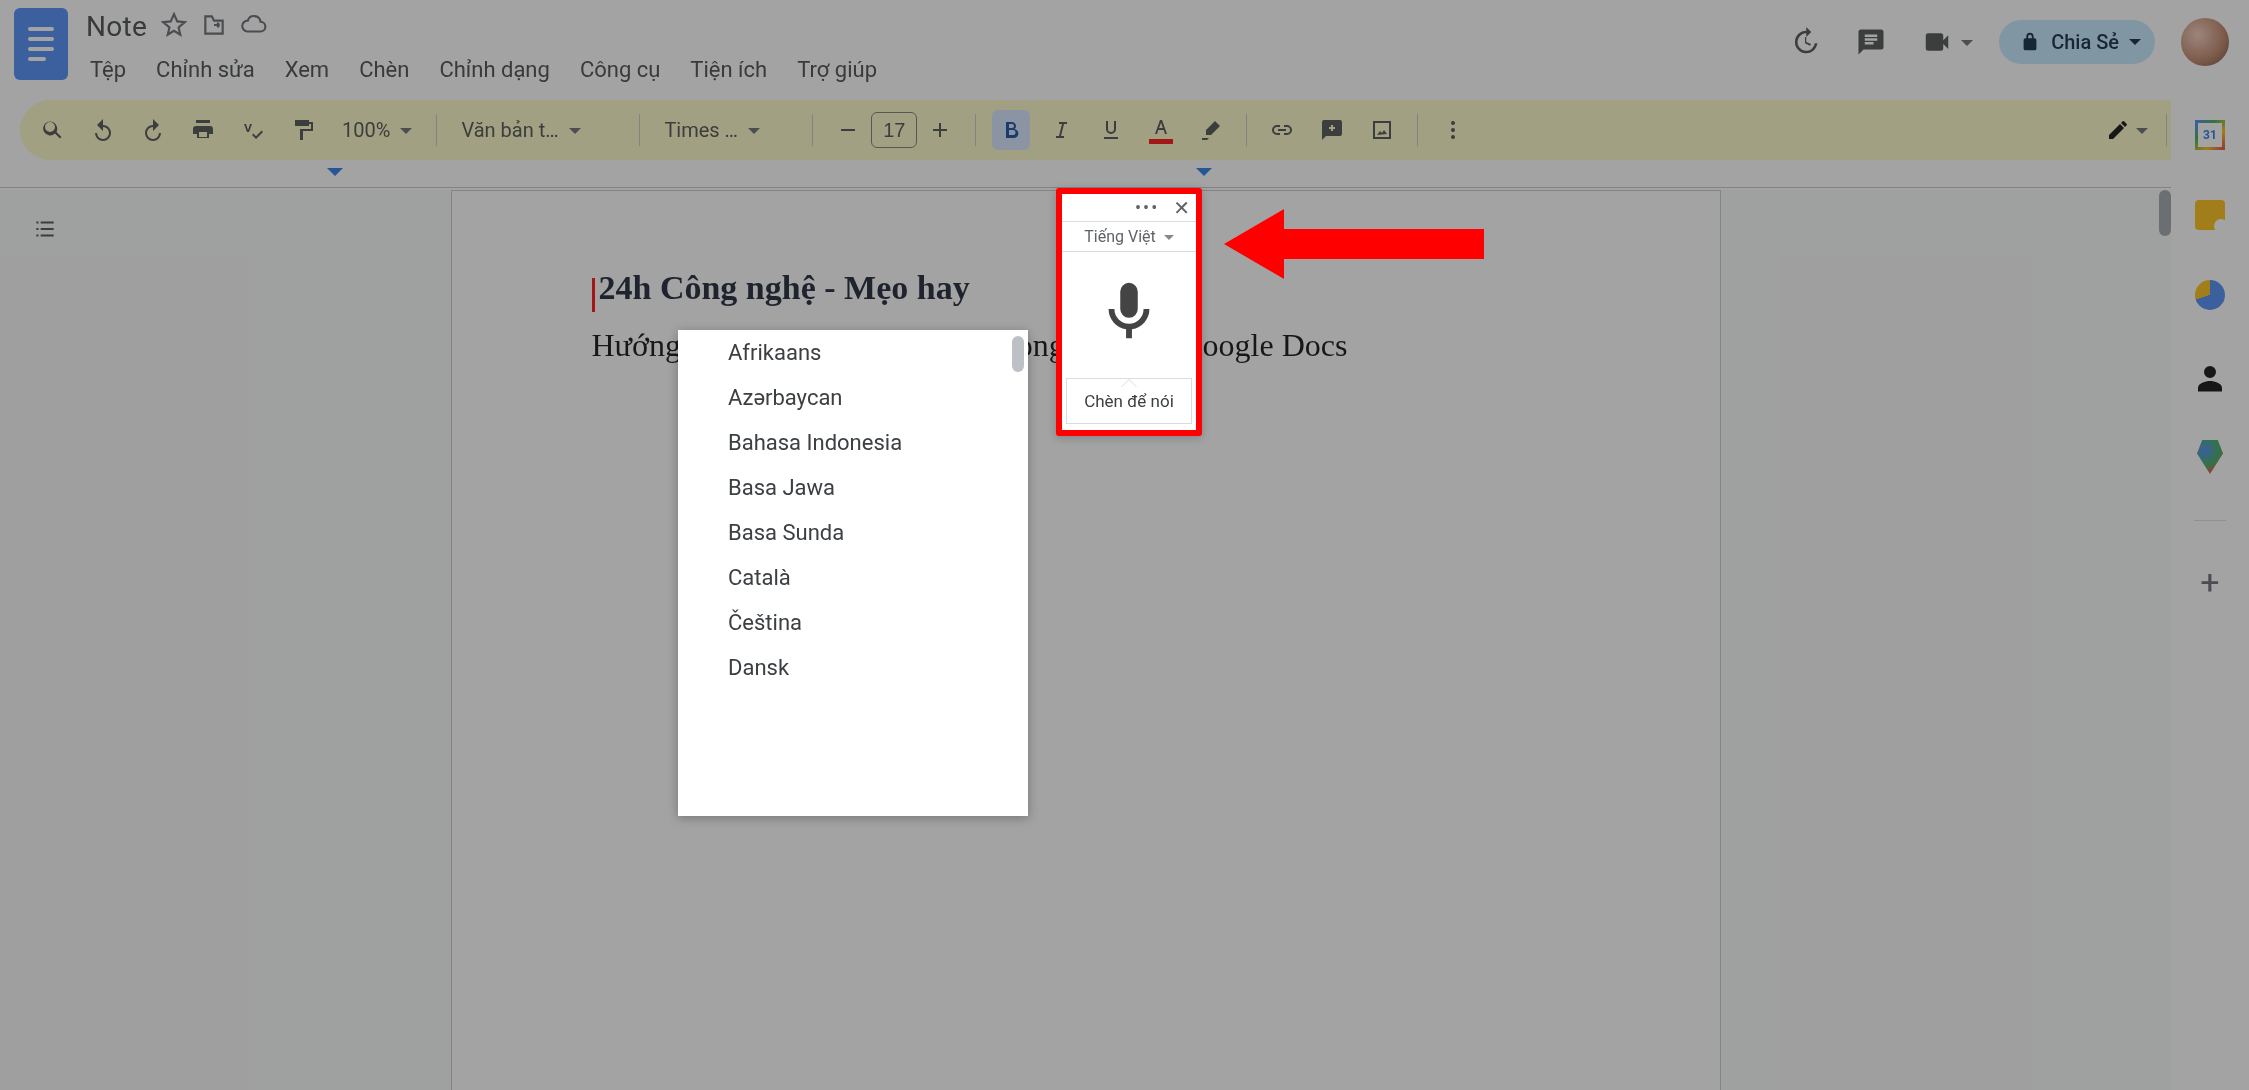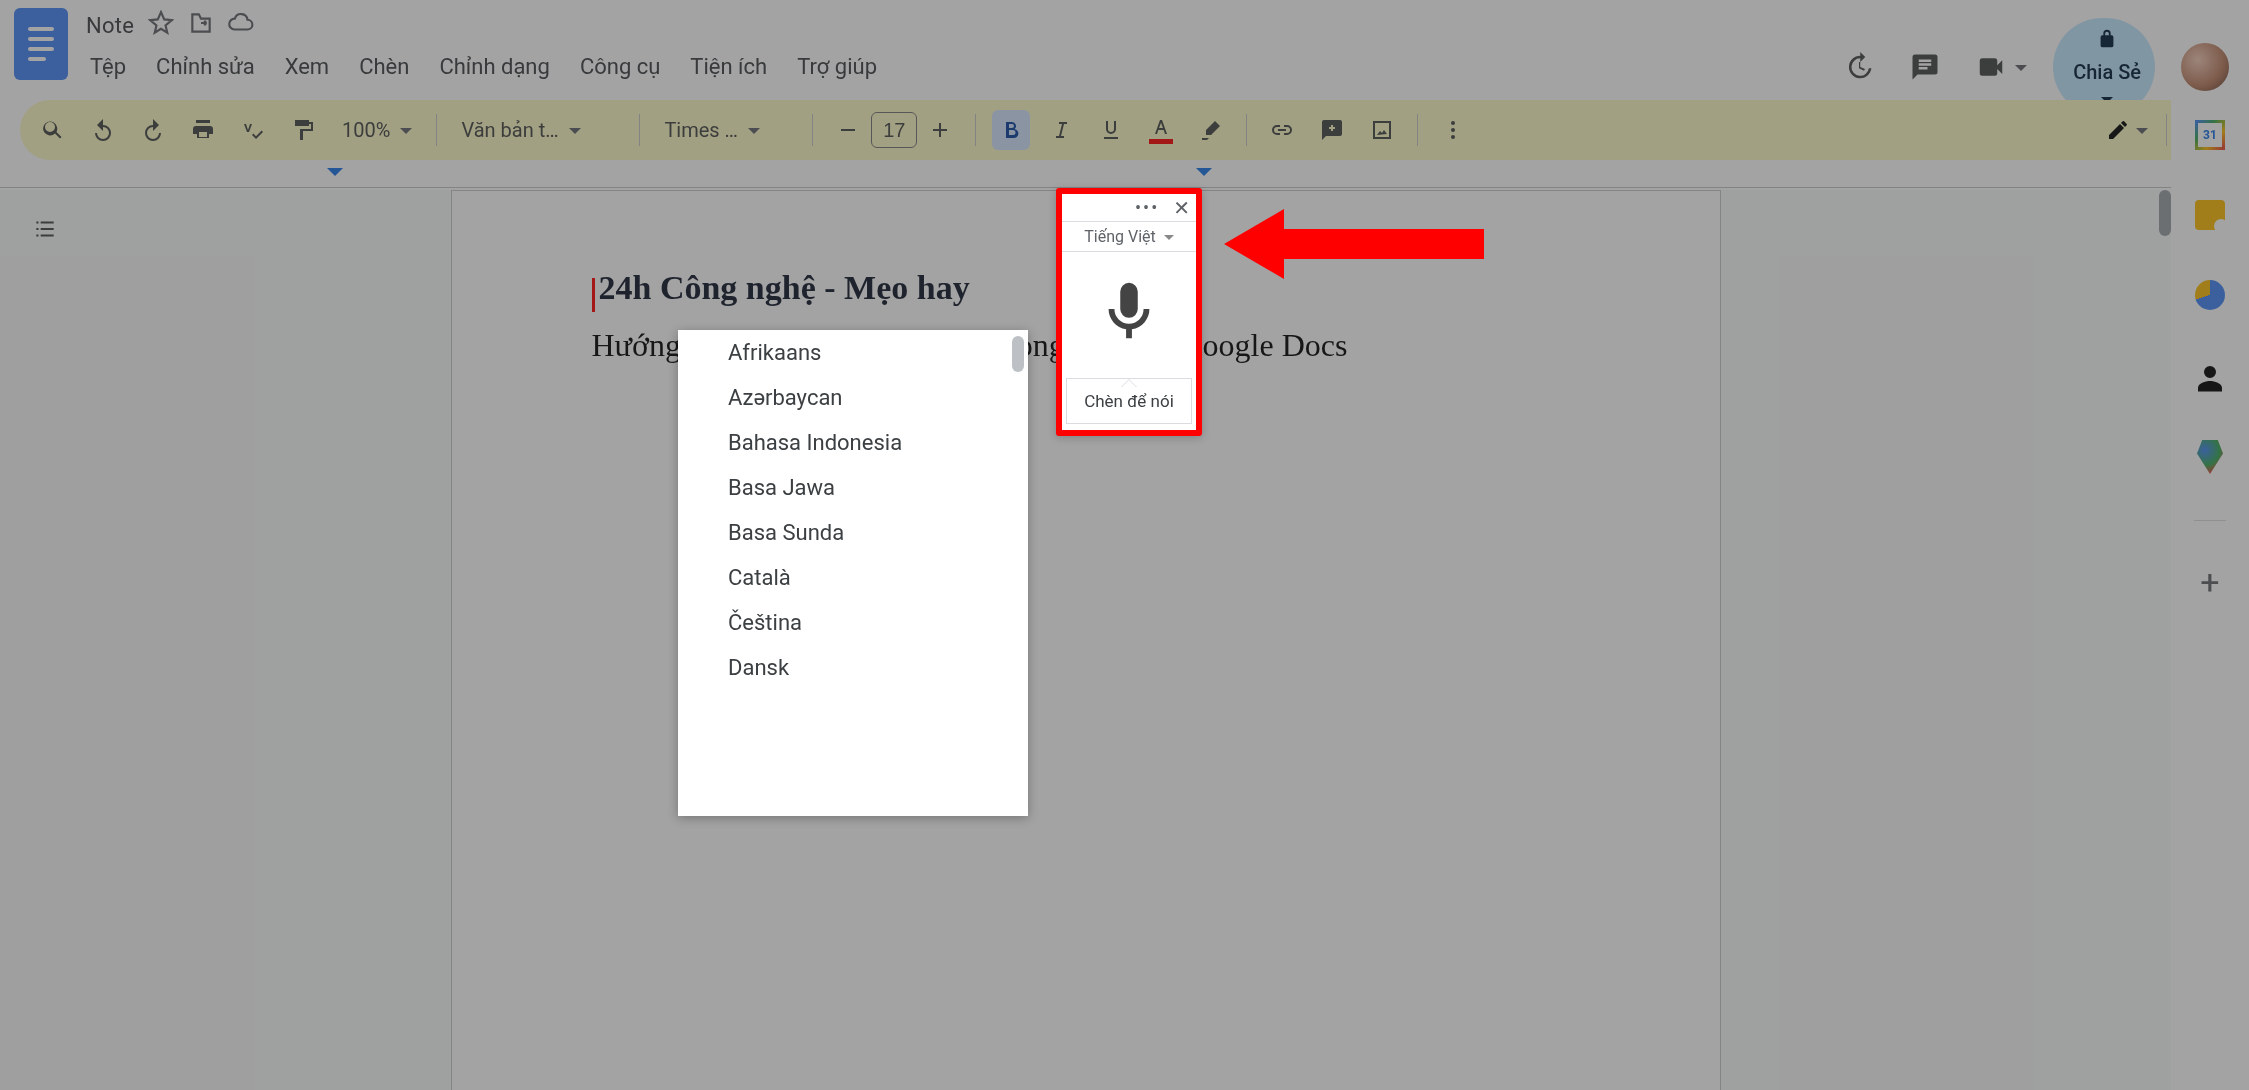--- a/index.html
+++ b/index.html
@@ -33,21 +33,21 @@
   display: block; width: 26px; height: 4px; background: #fff; border-radius: 2px;
 }
 .docs-logo .bars span:last-child { width: 18px; }
 
 .title-col { flex: 1; min-width: 0; }
 .title-row {
   display: flex; align-items: center; gap: 14px;
   padding-top: 2px;
 }
 .doc-title {
-  font-size: 22px; color: #3c4043; letter-spacing: .3px;
+  font-size: 28px; color: #3c4043; letter-spacing: .3px;
 }
 .title-icons { display: flex; gap: 14px; color: #5f6368; }
 .title-icons svg { width: 26px; height: 26px; fill: #5f6368; }
 
 .menu-row {
   display: flex; gap: 22px;
   font-size: 22px; color: #3c4043;
   padding-top: 10px;
 }
 .menu-row .menu-item { cursor: pointer; padding: 4px 4px; border-radius: 6px; }
@@ -62,21 +62,20 @@
 }
 .ico-btn svg { width: 30px; height: 30px; fill: currentColor; }
 .meet-group { display: flex; align-items: center; gap: 4px; }
 .share-btn {
   display: flex; align-items: center; gap: 10px;
   background: #c2e7ff; color: #001d35;
   padding: 10px 14px 10px 20px;
   border-radius: 9999px;
   font-size: 20px; font-weight: 500;
   cursor: pointer;
-  flex-direction: column;
 }
 .share-btn svg { width: 22px; height: 22px; fill: #001d35; }
 .avatar {
   width: 48px; height: 48px; border-radius: 50%;
   background: radial-gradient(circle at 35% 35%, #f3c9b6, #b97b5e 60%, #5a3a2e 100%);
 }
 
 
 .toolbar {
   margin: 8px 20px 0 20px;

